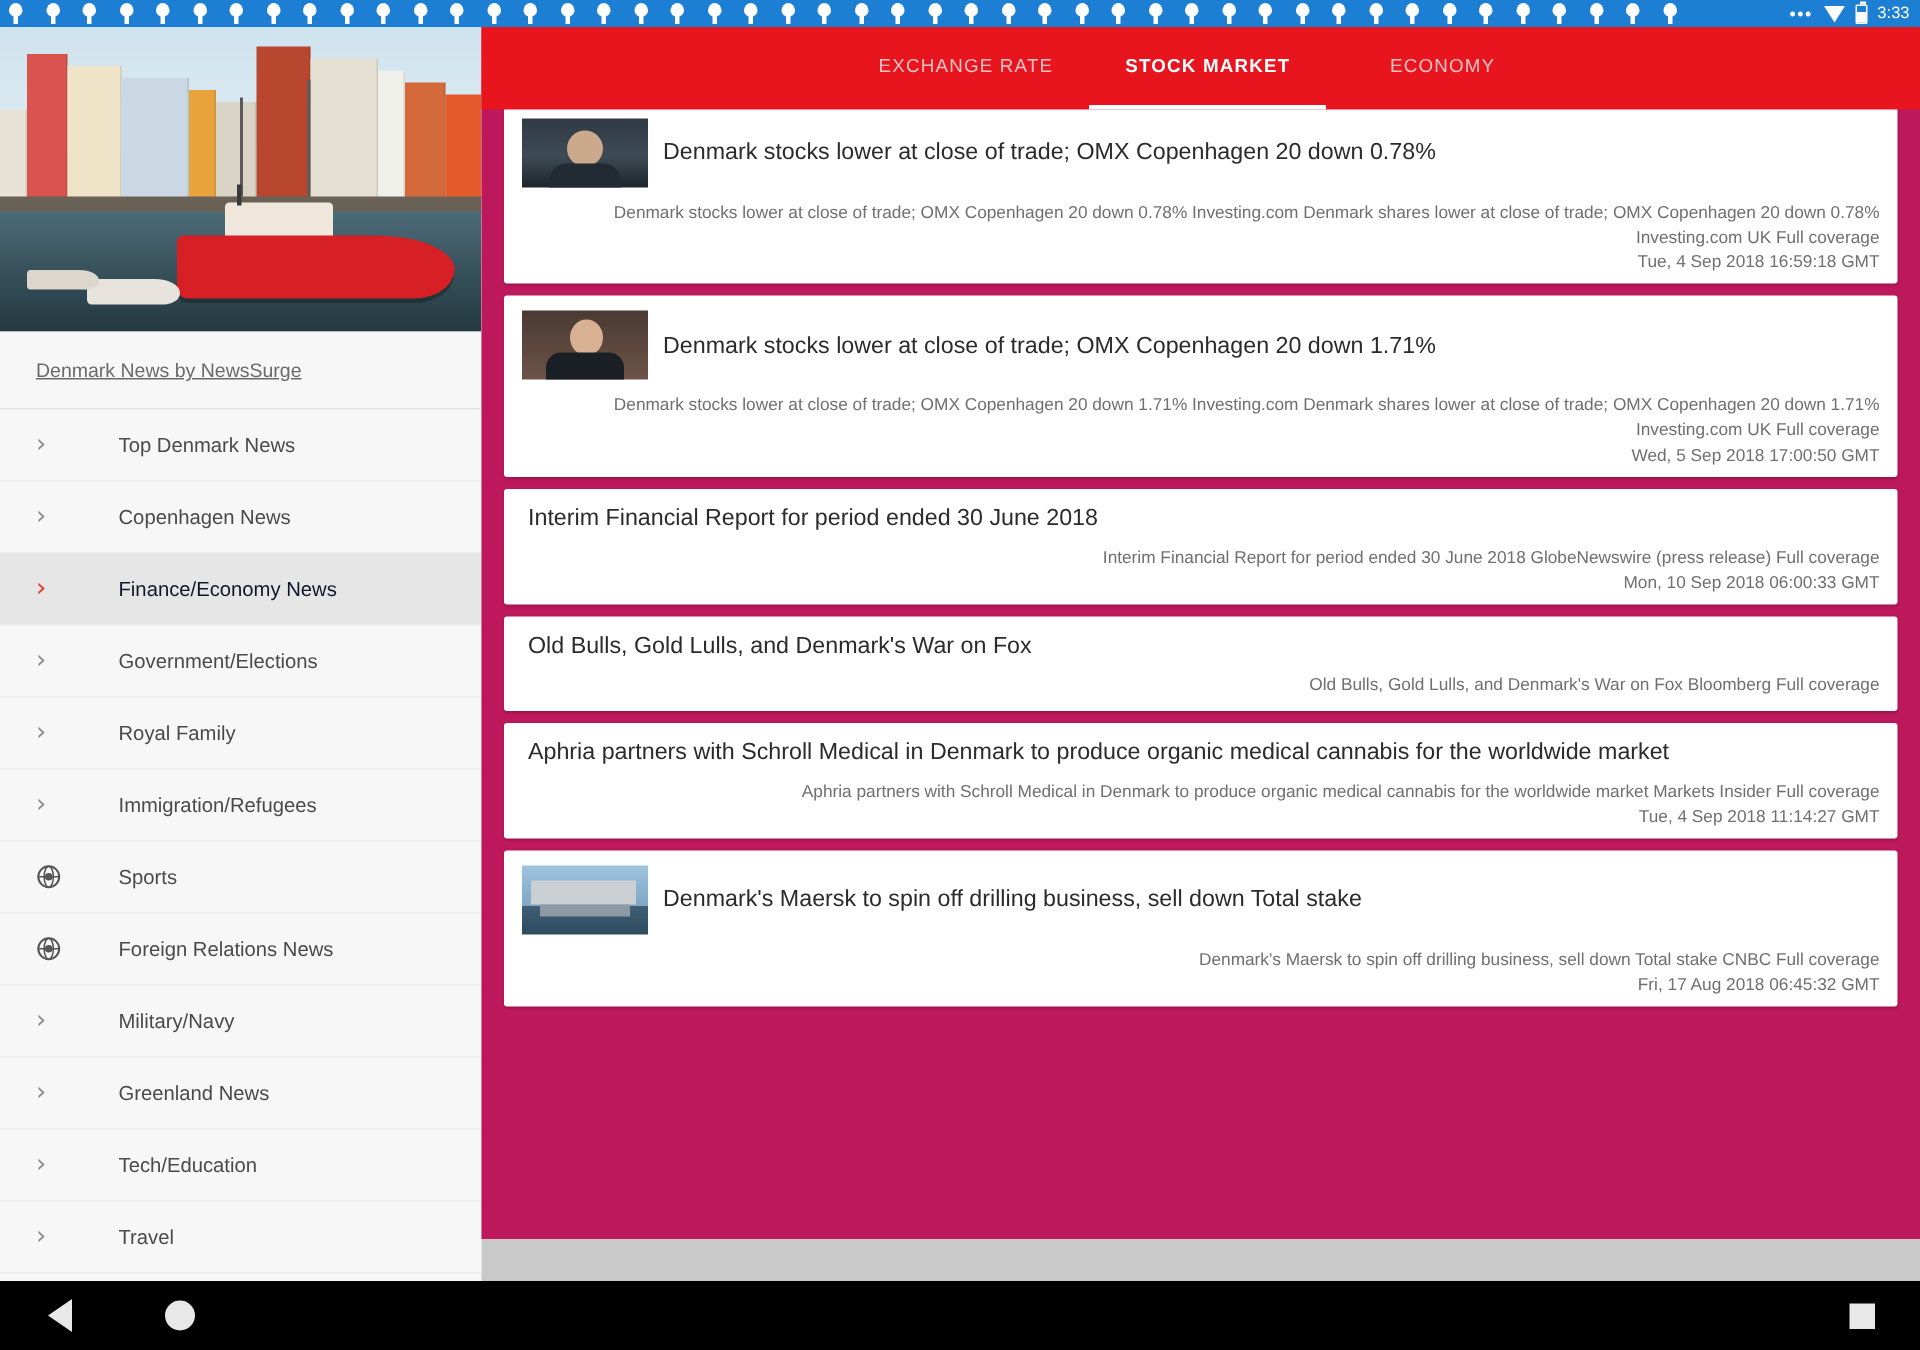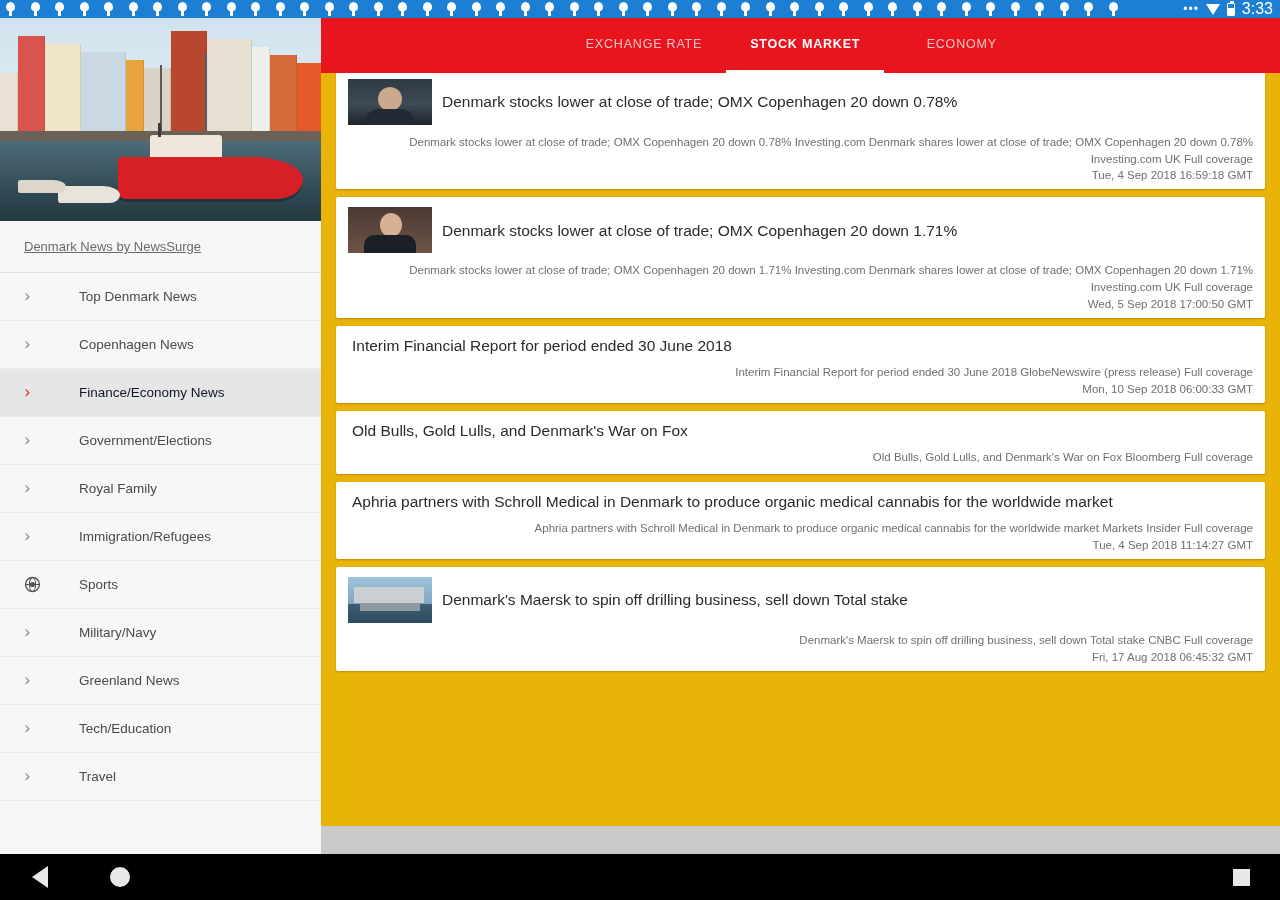--- a/index.html
+++ b/index.html
@@ -24,21 +24,21 @@
     content: ""; position: absolute; left: 0; top: 0;
     width: 9px; height: 9px; background: #fff;
     border-radius: 50% 50% 50% 50% / 60% 60% 40% 40%;
   }
   .pin::after {
     content: ""; position: absolute; left: 3px; top: 7px;
     width: 3px; height: 7px; background: #fff;
   }
   .sb-right { display: flex; align-items: center; gap: 7px; padding-right: 7px; color: #fff; }
   .sb-dots { font-size: 12px; letter-spacing: 1px; line-height: 1; color: #fff; }
-  .sb-time { font-size: 16px; color: #fff; font-family: "Liberation Sans", sans-serif; }
+  .sb-time { font-size: 11px; color: #fff; font-family: "Liberation Sans", sans-serif; }
   .ic-wifi {
     width: 0; height: 0; border-left: 7px solid transparent;
     border-right: 7px solid transparent; border-top: 11px solid #fff;
   }
   .ic-batt {
     width: 8px; height: 13px; border: 1.5px solid #fff; border-radius: 1px;
     position: relative; background: linear-gradient(to top,#fff 65%, transparent 65%);
   }
   .ic-batt::before {
     content:""; position:absolute; top:-3px; left:2px; width:4px; height:2px; background:#fff;
@@ -104,21 +104,21 @@
   .nav-item .lbl {
     margin-left: 31px; font-size: 13.5px; color: #4a4a4a; white-space: nowrap;
   }
   .nav-item.active { background: #e6e6e6; }
   .nav-item.active .chev { color: #e8342b; }
   .nav-item.active .lbl { color: #0f172a; }
 
   
   .content {
     position: absolute; top: 18px; left: 321px; width: 959px; height: 808px;
-    background: #eab308;
+    background: #be185d;
   }
   .appbar {
     position: absolute; top: 0; left: 0; width: 959px; height: 55px;
     background: #e8141e; display: flex; align-items: flex-end; justify-content: center;
   }
   .tabs { display: flex; height: 55px; }
   .tab {
     min-width: 155px; padding: 0 24px; display: flex; align-items: center; justify-content: center;
     color: #f6c2c4; font-size: 12.5px; letter-spacing: 0.8px; cursor: pointer;
     border-bottom: 3px solid transparent; height: 55px;
@@ -323,20 +323,31 @@
             <svg width="17" height="17" viewBox="0 0 20 20">
               <circle cx="10" cy="10" r="8.2" fill="none" stroke="#555" stroke-width="1.6"></circle>
               <ellipse cx="10" cy="10" rx="3.6" ry="8.2" fill="none" stroke="#555" stroke-width="1.2"></ellipse>
               <line x1="1.8" y1="10" x2="18.2" y2="10" stroke="#555" stroke-width="1.2"></line>
               <circle cx="10" cy="10" r="3" fill="#555"></circle>
             </svg>
           </span>
           <span class="lbl">Sports</span>
         </div>
         <div class="nav-item">
+          <span class="globe">
+            <svg width="17" height="17" viewBox="0 0 20 20">
+              <circle cx="10" cy="10" r="8.2" fill="none" stroke="#555" stroke-width="1.6"></circle>
+              <ellipse cx="10" cy="10" rx="3.6" ry="8.2" fill="none" stroke="#555" stroke-width="1.2"></ellipse>
+              <line x1="1.8" y1="10" x2="18.2" y2="10" stroke="#555" stroke-width="1.2"></line>
+              <circle cx="10" cy="10" r="3" fill="#555"></circle>
+            </svg>
+          </span>
+          <span class="lbl">Foreign Relations News</span>
+        </div>
+        <div class="nav-item">
           <span class="chev">›</span>
           <span class="lbl">Military/Navy</span>
         </div>
         <div class="nav-item">
           <span class="chev">›</span>
           <span class="lbl">Greenland News</span>
         </div>
         <div class="nav-item">
           <span class="chev">›</span>
           <span class="lbl">Tech/Education</span>

